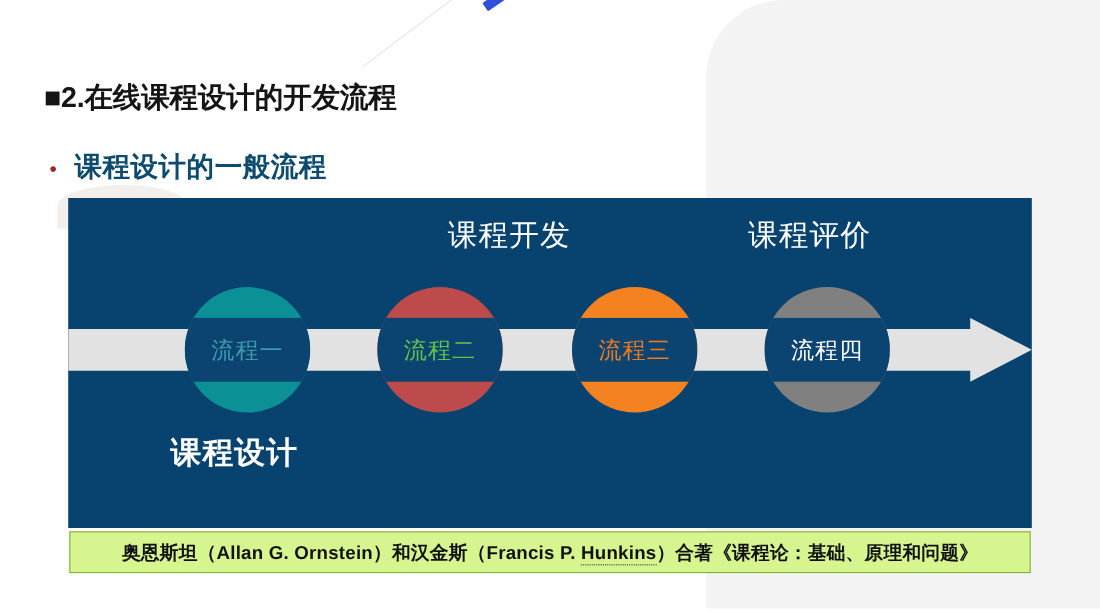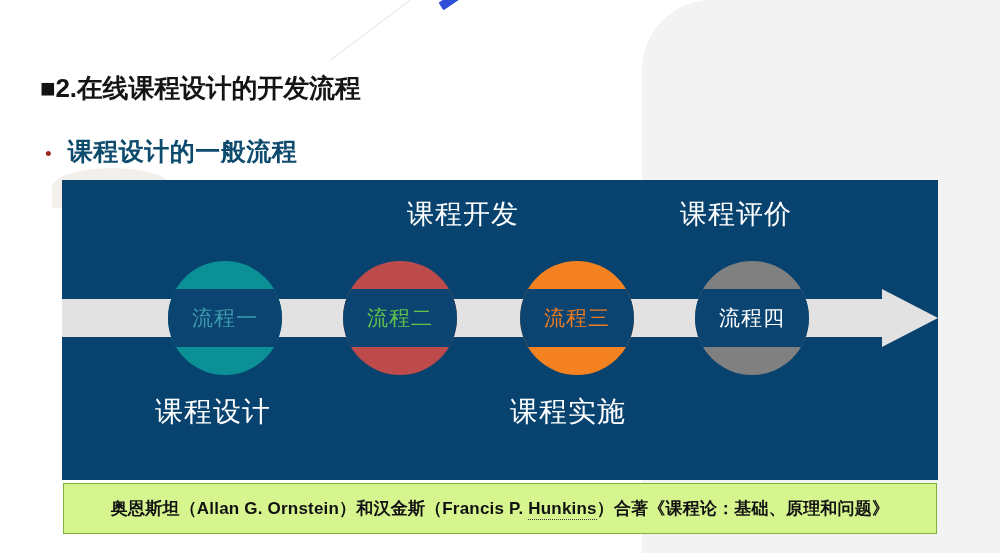--- a/index.html
+++ b/index.html
@@ -175,21 +175,21 @@
     letter-spacing: 1px;
     top: 213px;
   }
 
   
   .caption-box {
     position: absolute;
     left: 63px;
     top: 483px;
     width: 874px;
-    height: 51px;
+    height: 38px;
     background: #d6f58f;
     border: 1px solid #7fb23a;
     box-sizing: border-box;
     display: flex;
     align-items: center;
     justify-content: center;
   }
   .caption-text {
     font-size: 17px;
     color: #111111;
@@ -232,22 +232,21 @@
     <div class="diagram-inner" id="diagram-inner">
 
       <div class="arrow-band">
         <svg width="876" height="58" viewBox="0 0 876 58" xmlns="http://www.w3.org/2000/svg">
           <path d="M0 10 H820 V0 L876 29 L820 58 V48 H0 Z" fill="#E2E2E2"></path>
         </svg>
       </div>
 
     <div class="top-label" style="left: 345px;">课程开发</div>
         <div class="top-label" style="left: 618px;">课程评价</div>
-        <div class="bottom-label" style="left: 93px;">课程设计</div>
-        <div class="bottom-label" style="left: 448px;">课程实施</div>
+        <div class="bottom-label" style="left: 93px; font-weight: bold;">课程设计</div>
         <div class="node" style="left: 281px; background: rgb(190, 75, 75);">
           <div class="node-band"></div>
           <div class="node-label" style="color: rgb(98, 194, 74);">流程二</div>
         </div>
         <div class="node" style="left: 106px; background: rgb(10, 144, 149);">
           <div class="node-band"></div>
           <div class="node-label" style="color: rgb(62, 154, 174);">流程一</div>
         </div>
         <div class="node" style="left: 458px; background: rgb(245, 130, 32);">
           <div class="node-band"></div>

